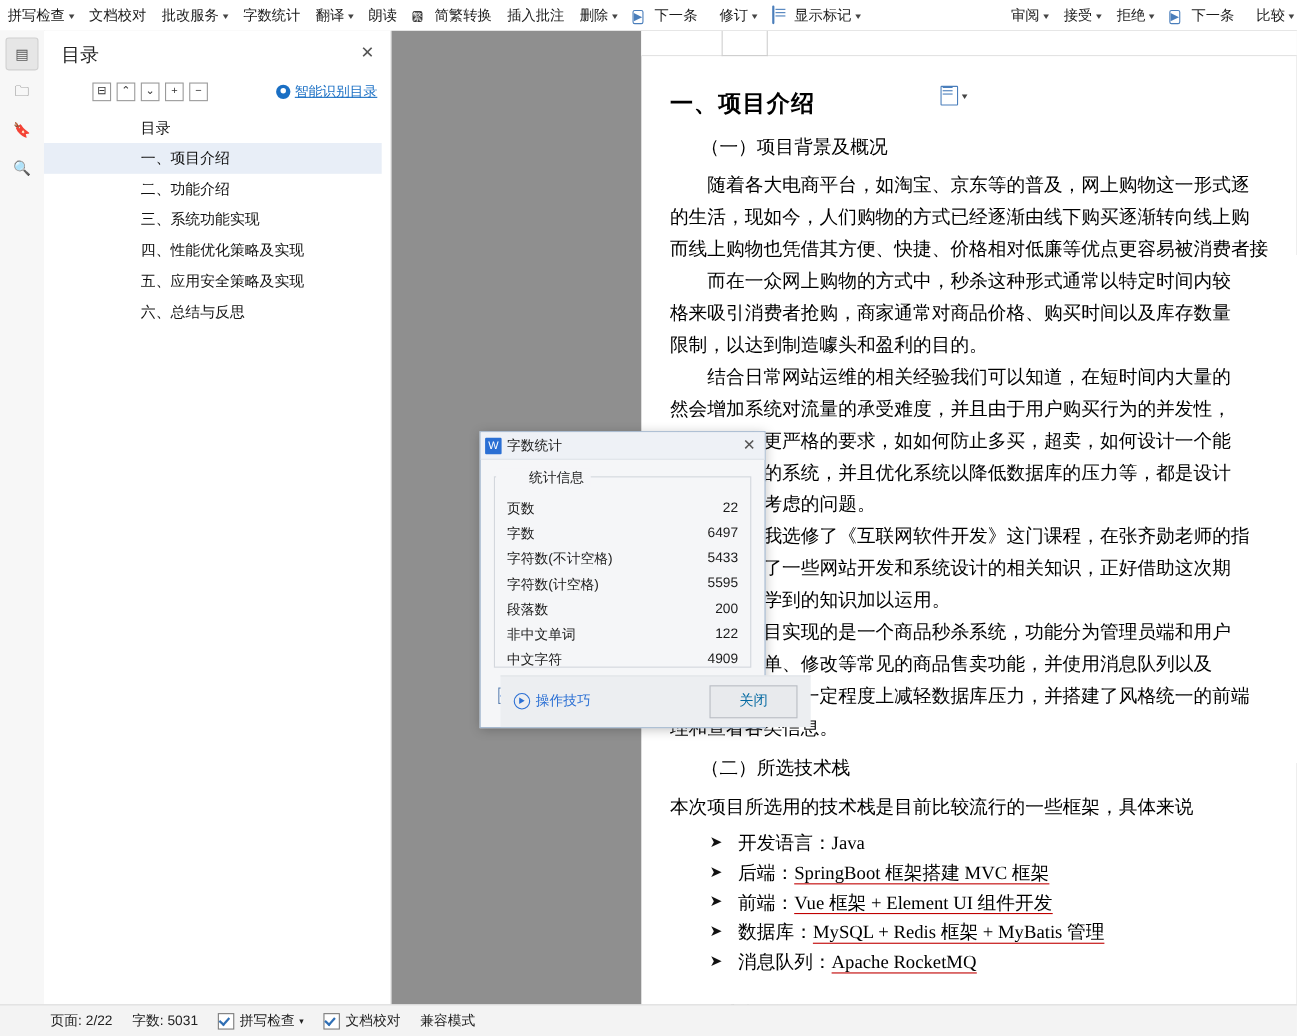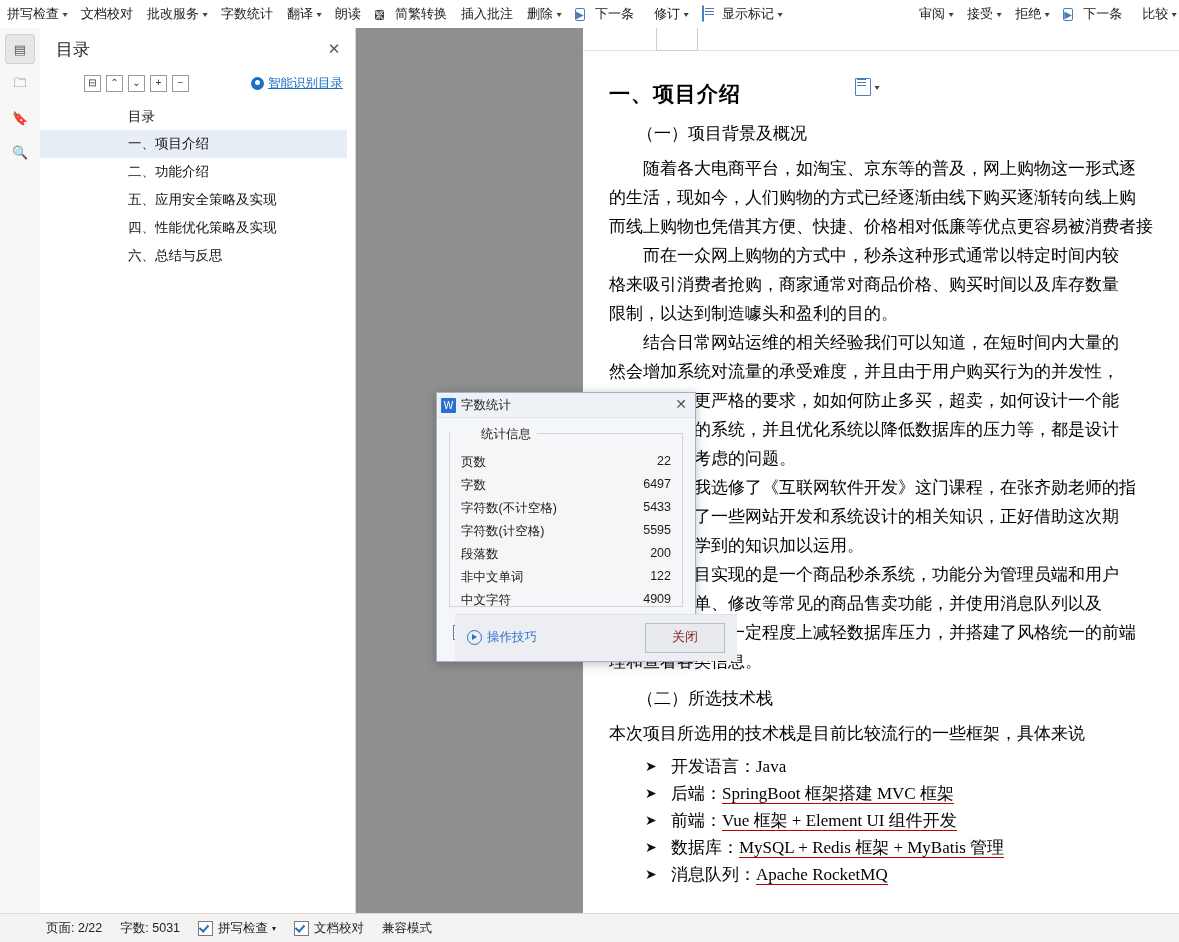--- a/index.html
+++ b/index.html
@@ -429,21 +429,21 @@
     border-top: 3px solid transparent;
     border-bottom: 3px solid transparent;
   }
   #wc-closebtn {
     position: absolute;
     right: 12px; top: 8px;
     width: 78px; height: 28px;
     background: #e8eaed;
     border: 1px solid #b9bdc4;
     font-size: 13px;
-    color: #7f1d1d;
+    color: #0369a1;
     line-height: 26px;
     text-align: center;
   }
 
   
   #statusbar {
     position: absolute;
     left: 0; bottom: 0;
     width: 1179px; height: 28px;
     background: #f3f3f3;
@@ -582,22 +582,23 @@
     <span class="sq-btn">−</span>
     <span id="smart-toc">
       <span class="dot-blue"></span>
       <span>智能识别目录</span>
     </span>
   </div>
   <div id="toc-list">
     <div class="toc-root">目录</div>
     <div class="toc-item selected">一、项目介绍</div>
     <div class="toc-item">二、功能介绍</div>
+    <div class="toc-item">三、系统功能实现</div>
+    <div class="toc-item">四、性能优化策略及实现</div>
     <div class="toc-item">五、应用安全策略及实现</div>
-    <div class="toc-item">四、性能优化策略及实现</div>
     <div class="toc-item">六、总结与反思</div>
   </div>
 </div>
 
 <div id="docarea">
   <div id="page">
     <div id="page-top-strip" style="left:0;"></div>
     <div id="left-margin-tab" style="left:73px;"></div>
     <div class="balloon-btn">
       <span class="ico-doc"></span>

